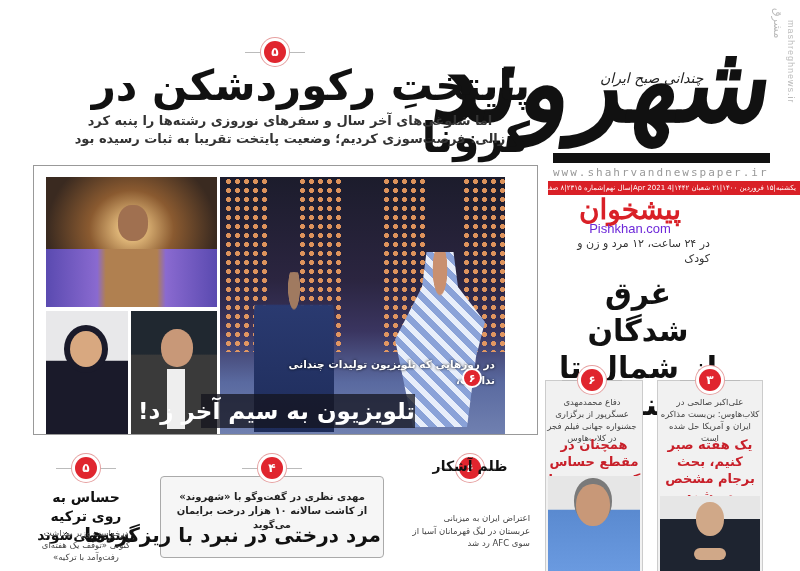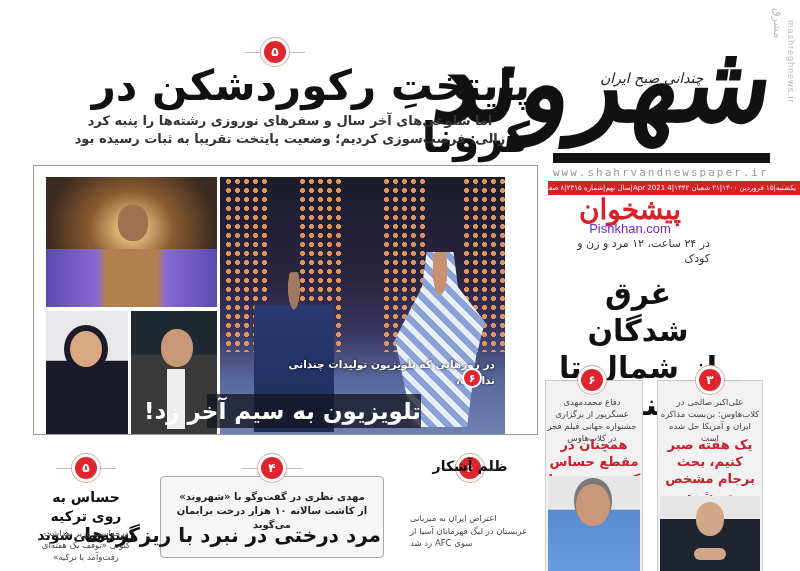--- a/index.html
+++ b/index.html
@@ -30,40 +30,40 @@
 .ph-tl{left:46px;top:177px;width:171px;height:130px;background:radial-gradient(ellipse at 50% 40%,#e8c080 8%,#8a5a30 35%,#3a2a20 70%),#2a1a10}
 .ph-tl .purple{position:absolute;left:0;bottom:0;width:100%;height:45%;background:linear-gradient(90deg,#5a4ab0,#8a6ad0 30%,#b08050 35%,#b08050 65%,#8a6ad0 70%,#5a4ab0)}
 .ph-tl .face{position:absolute;left:72px;top:28px;width:30px;height:36px;border-radius:45%;background:#a07050}
 .ph-bl{left:46px;top:311px;width:82px;height:123px;background:linear-gradient(180deg,#e8e8ea 0 40%,#1a1a2a 41%)}
 .ph-bl .face{position:absolute;left:24px;top:20px;width:32px;height:36px;border-radius:50%;background:#d8a880;box-shadow:0 0 0 6px #1a1a2a}
 .ph-br{left:131px;top:311px;width:86px;height:123px;background:linear-gradient(180deg,#202830 0 35%,#3a3a3a 36%)}
 .ph-br .face{position:absolute;left:30px;top:18px;width:32px;height:38px;border-radius:48%;background:#c89878}
 .ph-br .shirt{position:absolute;left:36px;top:58px;width:18px;height:60px;background:#eee}
 .cap1{position:absolute;left:247px;top:356px;width:248px;text-align:right;font-size:10.5px;line-height:16px;color:#fff;font-weight:bold;text-shadow:0 0 3px #000}
 .cap-badge{position:absolute;left:462px;top:368px;width:20px;height:20px;border-radius:50%;background:#e0252e;color:#fff;font-size:11px;font-weight:bold;display:flex;align-items:center;justify-content:center;border:2px solid #fff}
-.cap2{position:absolute;left:207px;top:394px;width:214px;height:34px;background:rgba(20,20,30,.75);color:#fff;font-size:23px;font-weight:900;line-height:34px;text-align:center;white-space:nowrap}
+.cap2{position:absolute;left:201px;top:394px;width:214px;height:34px;background:rgba(20,20,30,.75);color:#fff;font-size:23px;font-weight:900;line-height:34px;text-align:center;white-space:nowrap}
 .side-dek{position:absolute;left:570px;top:236px;width:140px;text-align:right;font-size:11px;line-height:15px;color:#333}
 .side-head{position:absolute;left:552px;top:275px;width:172px;text-align:center;font-size:30px;line-height:37px;font-weight:900;color:#111}
 .box{position:absolute;background:#f1f1f1;border:1px solid #ccc}
 .box-3{left:657px;top:380px;width:106px;height:200px}
 .box-6b{left:545px;top:380px;width:98px;height:200px}
 .box-txt{position:absolute;text-align:center;font-size:8.5px;line-height:12px;color:#444}
 .box-red{position:absolute;text-align:center;font-size:13px;line-height:17px;color:#c8202a;font-weight:bold}
 .ph-salehi{position:absolute;left:660px;top:496px;width:100px;height:75px;background:linear-gradient(180deg,#e6e6e6 0 30%,#1e2430 31%)}
 .ph-salehi .face{position:absolute;left:36px;top:6px;width:28px;height:34px;border-radius:48%;background:#d0a888}
 .ph-salehi .hands{position:absolute;left:34px;top:52px;width:32px;height:12px;border-radius:6px;background:#d0a888}
 .ph-askar{position:absolute;left:548px;top:476px;width:92px;height:95px;background:linear-gradient(180deg,#e6e6e6 0 35%,#5a8ad0 36%,#6a9ae0 100%)}
 .ph-askar .face{position:absolute;left:28px;top:8px;width:34px;height:42px;border-radius:48%;background:#c89878;box-shadow:0 -4px 0 2px #7a7a7a}
 .lower-box{position:absolute;left:160px;top:476px;width:224px;height:82px;border:1px solid #aaa;border-radius:4px;background:#f6f6f6}
 .lb-txt{position:absolute;left:165px;width:214px;text-align:center;font-size:10px;line-height:14px;color:#222;font-weight:bold}
 .lb-head{position:absolute;left:163px;top:520px;width:218px;text-align:center;font-size:20px;line-height:30px;font-weight:900;color:#111;white-space:nowrap}
 .col-l-head{position:absolute;left:36px;top:488px;width:100px;text-align:center;font-size:14px;line-height:19px;font-weight:900;color:#111}
 .col-l-txt{position:absolute;left:36px;top:527px;width:100px;text-align:center;font-size:8.5px;line-height:12px;color:#444}
 .col-m-head{position:absolute;left:410px;top:456px;width:120px;text-align:center;font-size:14px;line-height:20px;font-weight:900;color:#111}
-.col-m-txt{position:absolute;left:410px;top:512px;width:120px;text-align:left;font-size:8.5px;line-height:12.5px;color:#444}
+.col-m-txt{position:absolute;left:410px;top:512px;width:120px;text-align:right;font-size:8.5px;line-height:12.5px;color:#444}
 </style>
 </head>
 <body>
 
 <div class="abs masthead">
   <div class="logo-text">شهروند</div>
   <div class="logo-sub">چندانی صبح ایران</div>
 </div>
 <div class="watermark-small">مشرق</div>
 <div class="watermark">mashreghnews.ir</div>

